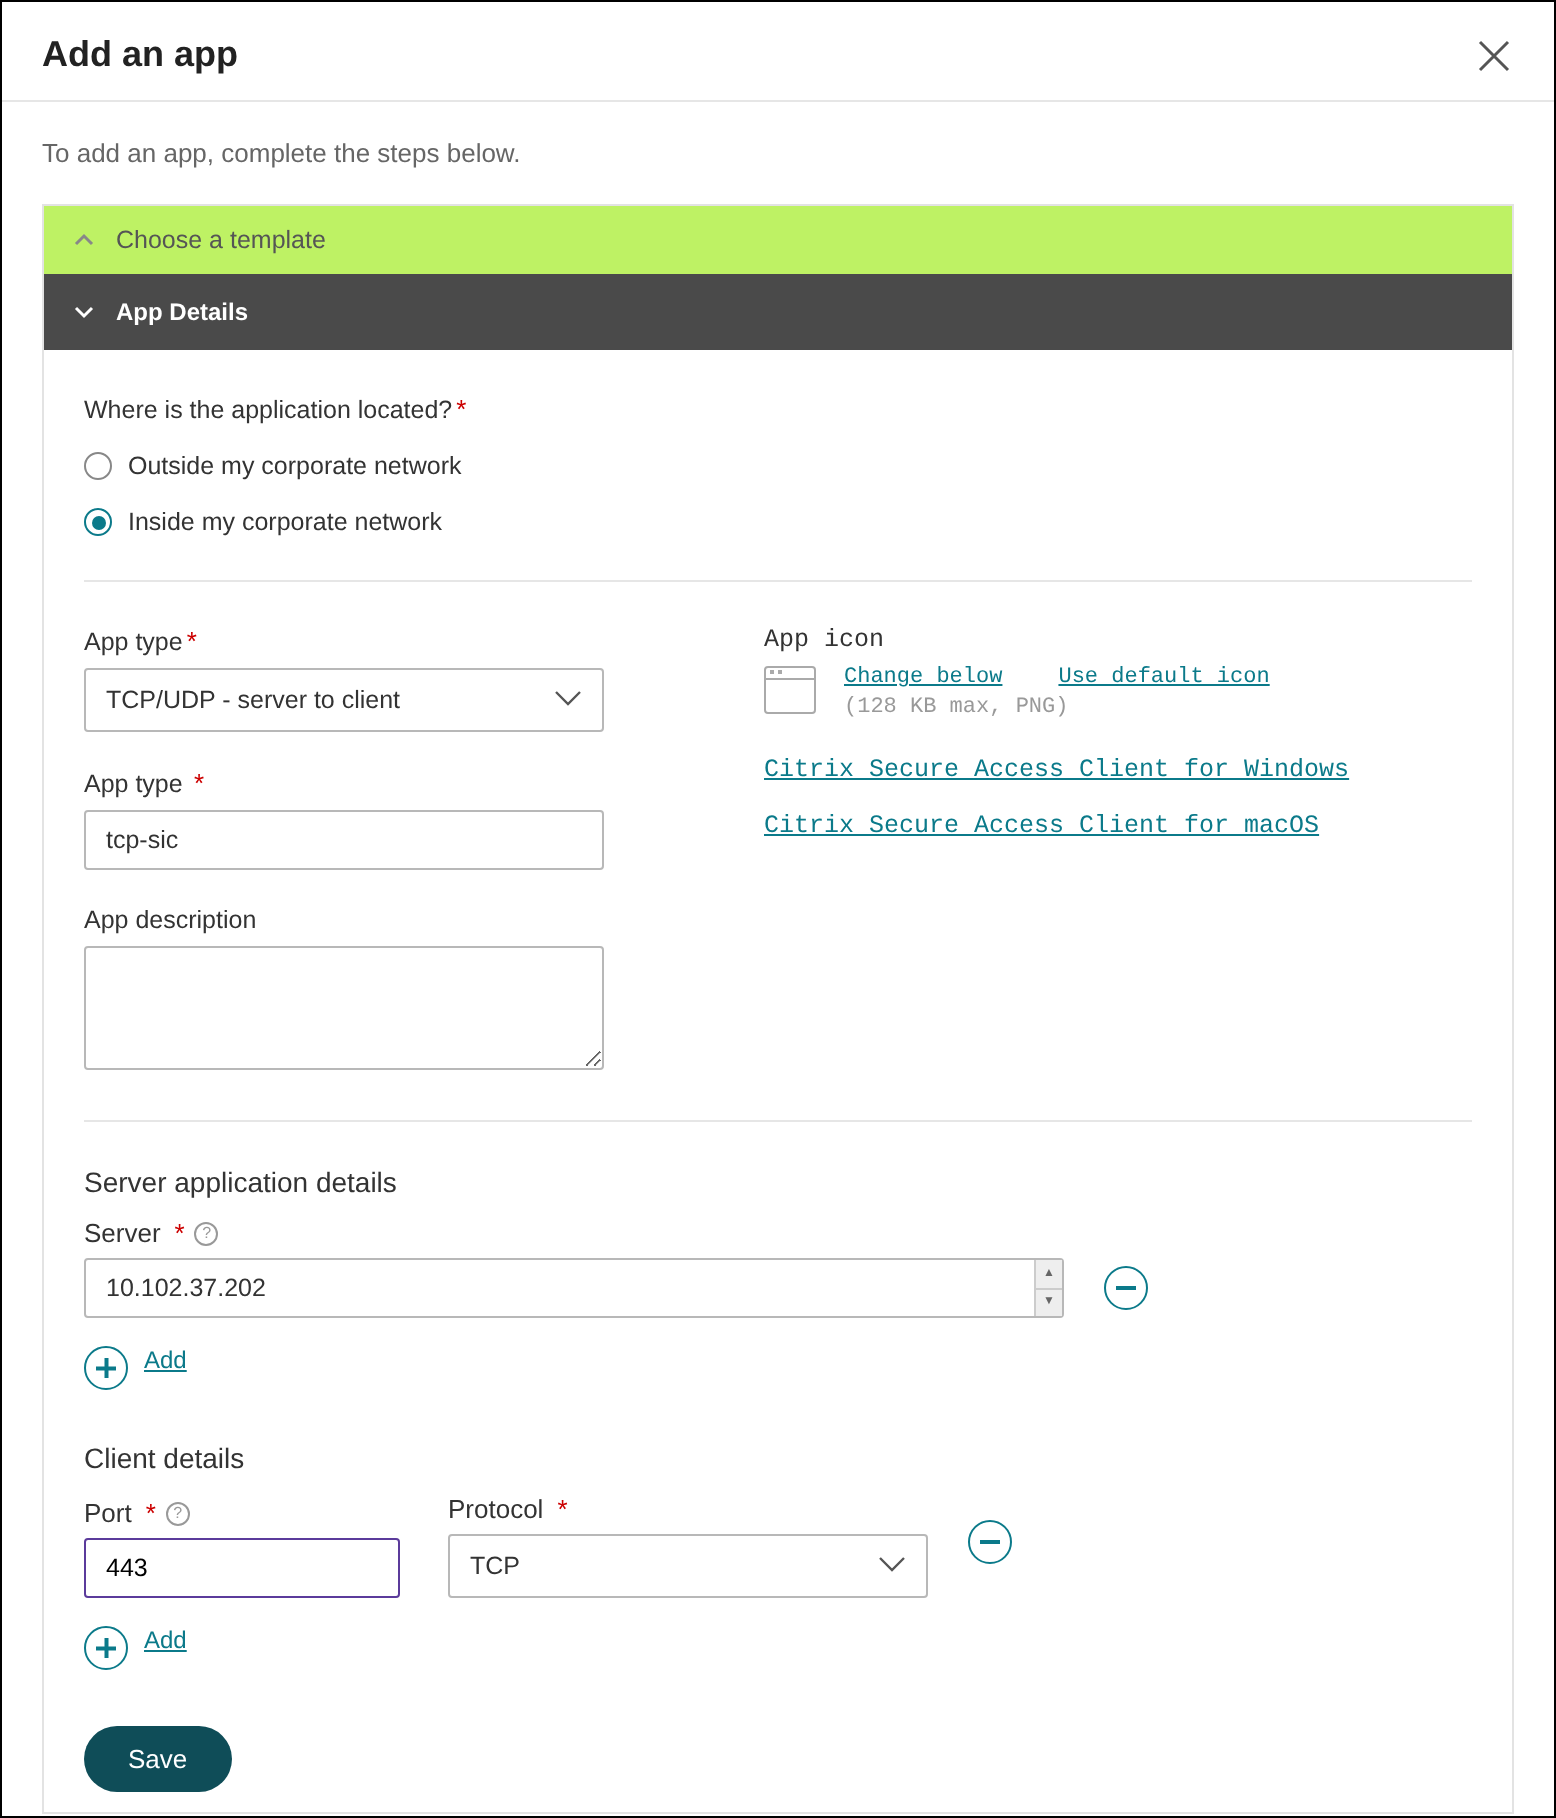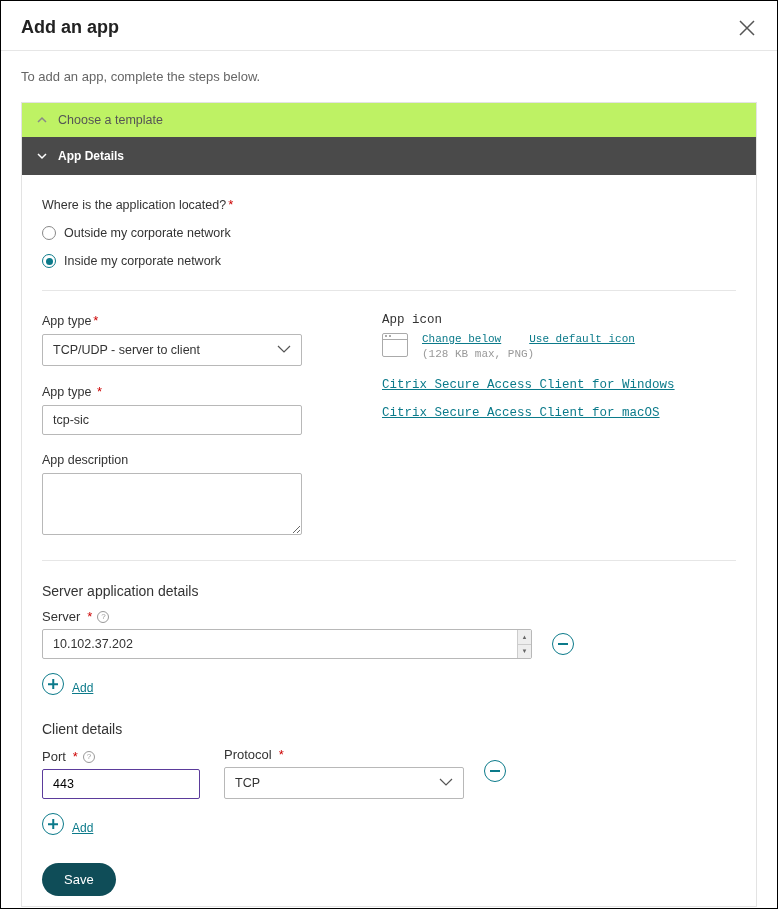--- a/index.html
+++ b/index.html
@@ -258,21 +258,21 @@
   }
   .circle-btn .plus {
     position: relative; width:10px; height:10px;
   }
   .circle-btn .plus::before, .circle-btn .plus::after {
     content:''; position:absolute; background:#0b7a8a;
   }
   .circle-btn .plus::before { left:0; right:0; top:50%; height:1.5px; transform:translateY(-50%);}
   .circle-btn .plus::after { top:0; bottom:0; left:50%; width:1.5px; transform:translateX(-50%);}
   .add-row {
-    display:flex; align-items:flex-end; gap:8px;
+    display:flex; align-items:flex-start; gap:8px;
     margin-top:14px;
     cursor:pointer;
   }
   .add-row .add-text {
     color:#0b7a8a;
     font-size:12px;
     text-decoration: underline;
   }
   .client-fields {
     display:flex;

